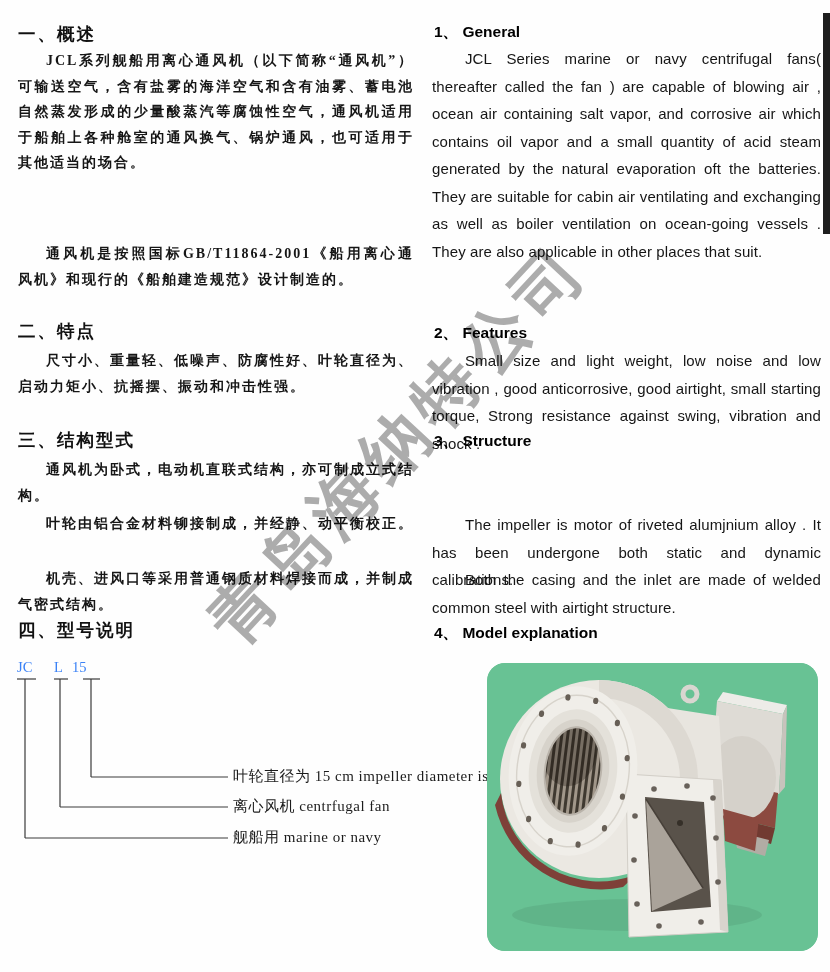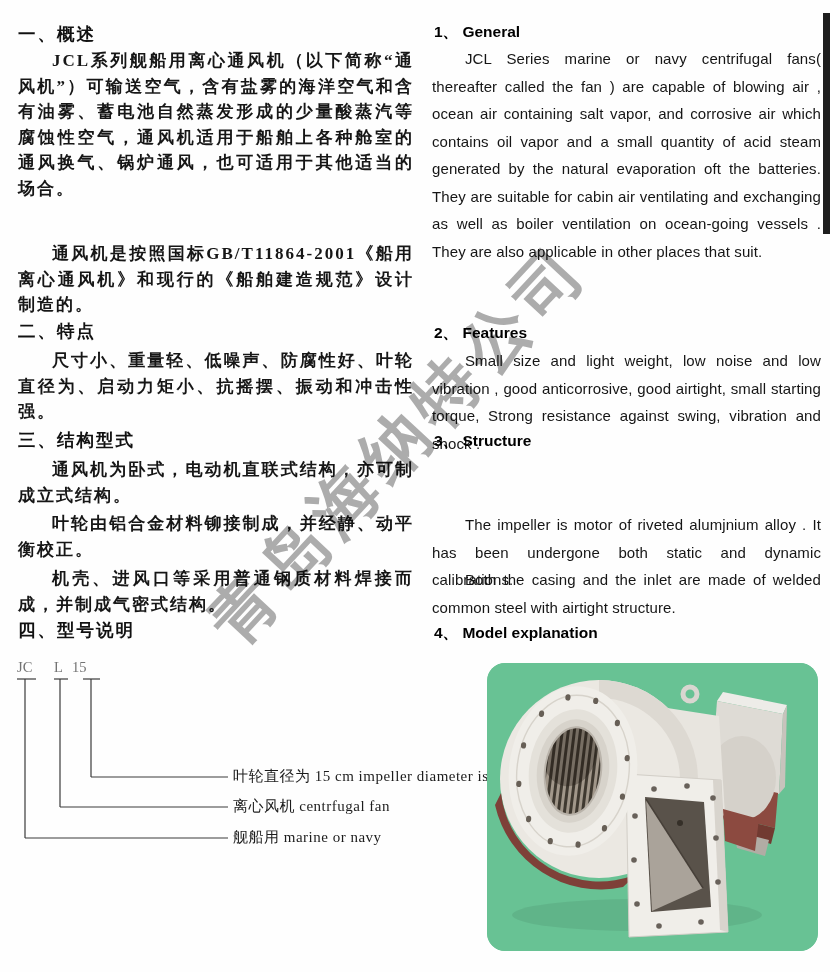--- a/index.html
+++ b/index.html
@@ -2,33 +2,33 @@
 <html><head>
 <meta charset="utf-8">
 <style>
   html,body{margin:0;padding:0;background:#ffffff;}
   .page{position:relative;width:830px;height:972px;background:#fefefe;overflow:hidden;
         font-family:"Liberation Serif",serif;color:#1a1a1a;}
   .col{position:absolute;top:0;height:972px;}
   .col-left{left:18px;width:396px;}
   .col-right{left:432px;width:389px;}
   .blk{position:absolute;left:0;right:0;margin:0;}
-  .zh{font-size:17px;letter-spacing:2px;text-align:justify;font-weight:600;line-height:25.5px;color:#161616;}
+  .zh{font-size:14px;letter-spacing:2px;text-align:justify;font-weight:600;line-height:25.5px;color:#161616;}
   .zh-h{font-size:17.5px;font-weight:700;letter-spacing:2px;line-height:24px;color:#111;}
   .zh-p{text-indent:2em;}
   .en{font-family:"Liberation Sans",sans-serif;font-size:15px;line-height:27.5px;
       text-align:justify;color:#151515;letter-spacing:.1px;}
   .en-h{font-family:"Liberation Sans",sans-serif;font-size:15.5px;line-height:22px;color:#000000;padding-left:2px;}
   .en-p{text-indent:2.2em;}
   .watermark{position:absolute;left:398px;top:444px;transform:translate(-50%,-50%) rotate(-47deg);
       font-family:"DejaVu Sans",sans-serif;font-weight:700;font-size:66px;letter-spacing:8px;
       color:rgba(118,118,118,.60);white-space:nowrap;mix-blend-mode:multiply;z-index:6;pointer-events:none;}
   .diagram{position:absolute;left:0;top:655px;width:440px;height:215px;}
   .diagram svg{position:absolute;left:0;top:0;}
-  .code-part{position:absolute;top:4px;font-family:"Liberation Serif",serif;font-size:14.5px;color:#737373;}
+  .code-part{position:absolute;top:4px;font-family:"Liberation Serif",serif;font-size:14.5px;color:#3b82f6;}
   .dlabel{position:absolute;left:233px;font-family:"Liberation Serif",serif;font-size:15px;
       letter-spacing:.5px;color:#1c1c1c;white-space:nowrap;font-weight:500;}
   .photo{position:absolute;left:487px;top:663px;width:331px;height:288px;border-radius:18px;
       overflow:hidden;background:#68c294;}
   .edge-artifact{position:absolute;left:823px;top:13px;width:7px;height:221px;background:#1e1e1e;z-index:7;}
 </style>
 </head>
 <body>
 
 <div class="page">

